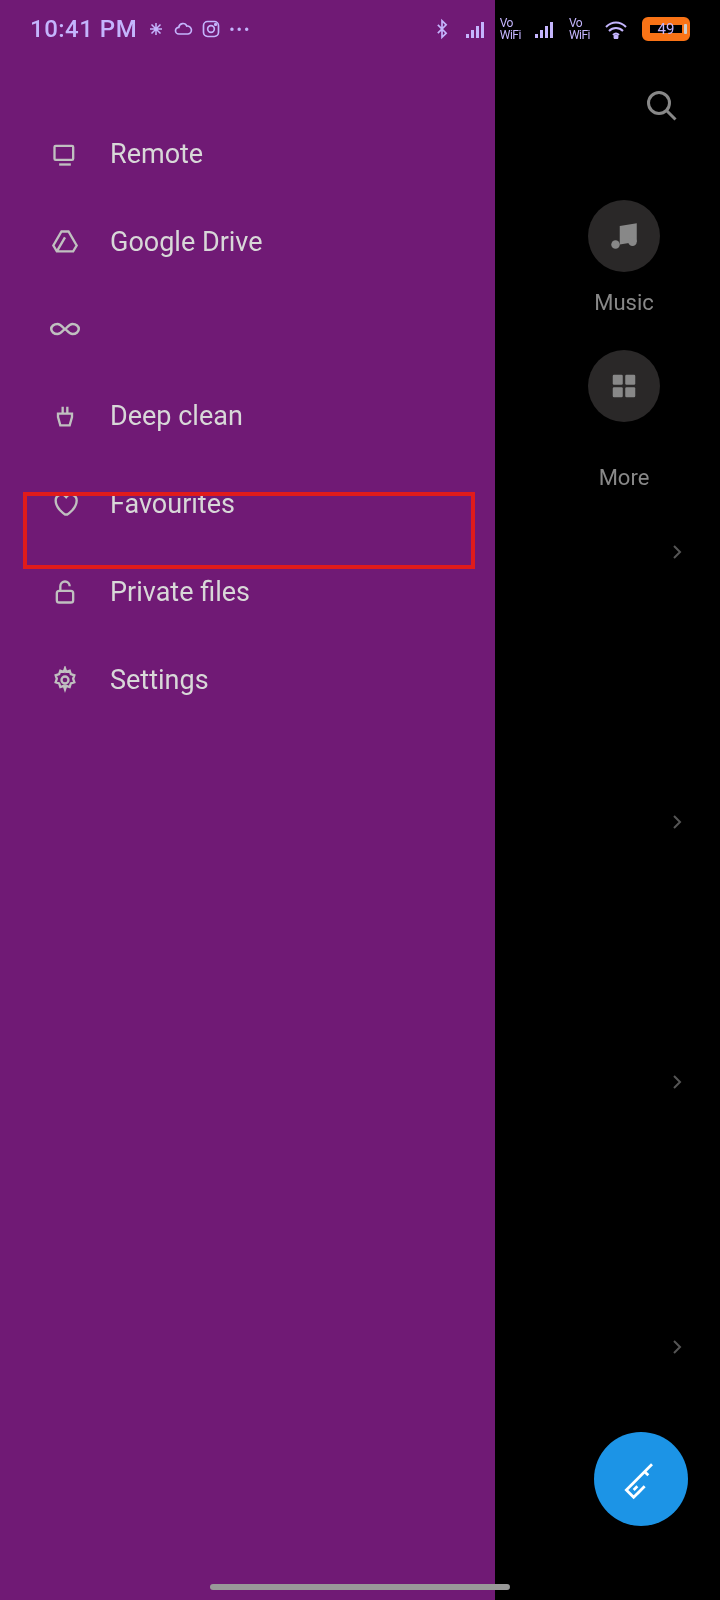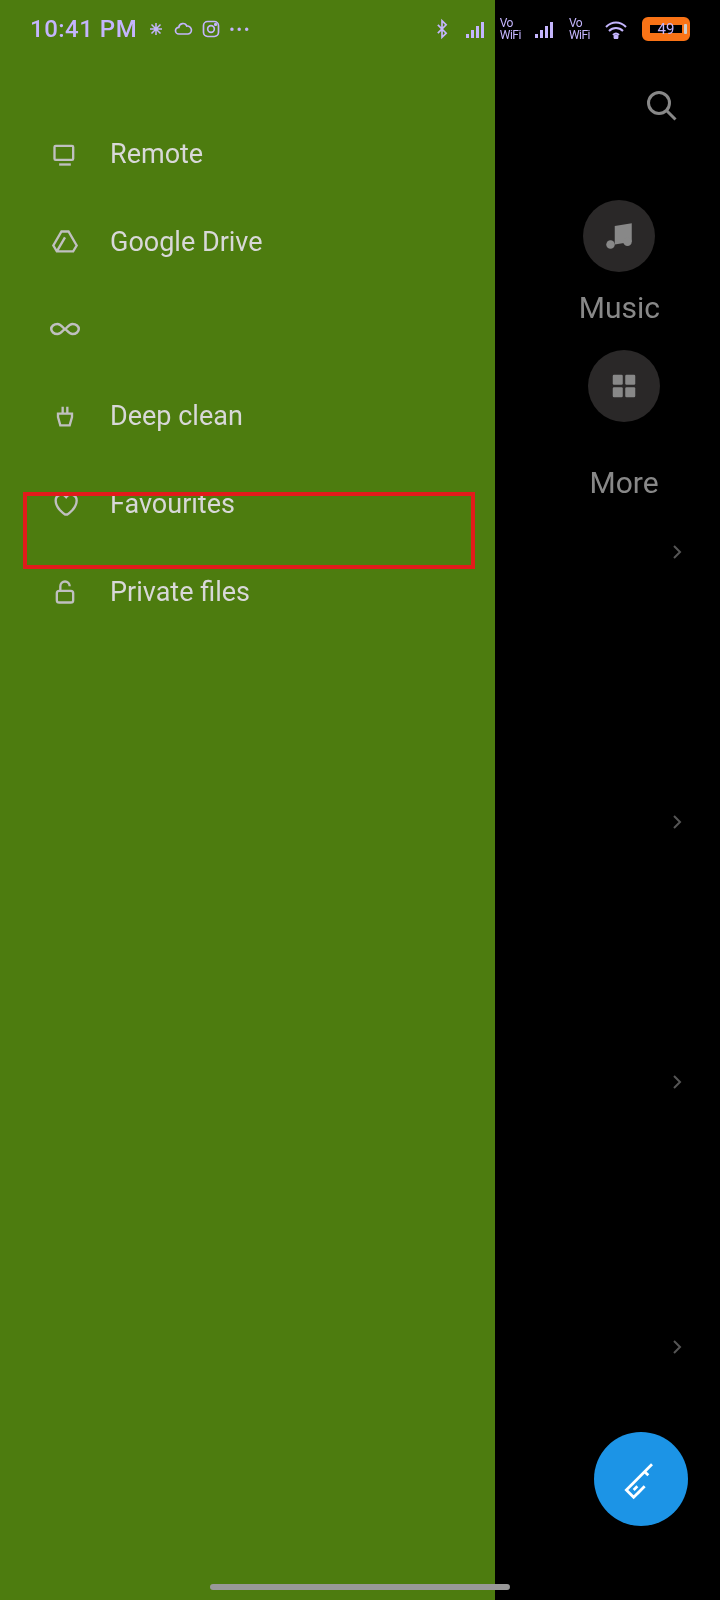--- a/index.html
+++ b/index.html
@@ -63,21 +63,21 @@
       gap: 18px; color: #888;
     }
     .cat-music { right: 60px; top: 200px; }
     .cat-more { right: 60px; top: 350px; gap: 43px; }
     .cat-circle {
       width: 72px; height: 72px; border-radius: 50%;
       background: #2a2828; display: flex;
       align-items: center; justify-content: center;
       color: #888;
     }
-    .cat-label { font-size: 30px; }
+    .cat-label { font-size: 22px; }
     .chevron-right {
       position: absolute; right: 35px; color: #555;
     }
     .chev1 { top: 540px; }
     .chev2 { top: 810px; }
     .chev3 { top: 1070px; }
     .chev4 { top: 1335px; }
 
     .fab {
       position: absolute;
@@ -87,21 +87,21 @@
       display: flex; align-items: center; justify-content: center;
       color: #fff;
       z-index: 5;
     }
 
     
     .drawer {
       position: absolute;
       left: 0; top: 0; bottom: 0;
       width: 495px;
-      background: #4d7c0f;
+      background: #701a75;
       z-index: 20;
       padding-top: 110px;
     }
     .drawer-item {
       display: flex;
       align-items: center;
       padding: 28px 30px 28px 50px;
       gap: 30px;
       color: #d8d8d8;
       font-size: 27px;
@@ -321,18 +321,27 @@
     <span class="drawer-icon">
       <svg width="28" height="28" viewBox="0 0 24 24" fill="none" stroke="currentColor" stroke-width="2">
           <rect x="5" y="11" width="14" height="10" rx="2"></rect>
           <path d="M8 11V7a4 4 0 018 0"></path>
         </svg>
     </span>
     <span>Private files</span>
   </div>
 
 
+  <div class="drawer-item">
+    <span class="drawer-icon">
+      <svg width="28" height="28" viewBox="0 0 24 24" fill="none" stroke="currentColor" stroke-width="2">
+          <circle cx="12" cy="12" r="3"></circle>
+          <path d="M12 2l1 3 3-1 1 3 3 1-1 3 1 3-3 1-1 3-3-1-1 3-1-3-3 1-1-3-3-1 1-3-1-3 3-1 1-3 3 1 1-3z"></path>
+        </svg>
+    </span>
+    <span>Settings</span>
+  </div>
 
 </div>
 
 <div class="highlight-box"></div>
 
 <div class="home-indicator"></div>
 
 </body></html>

